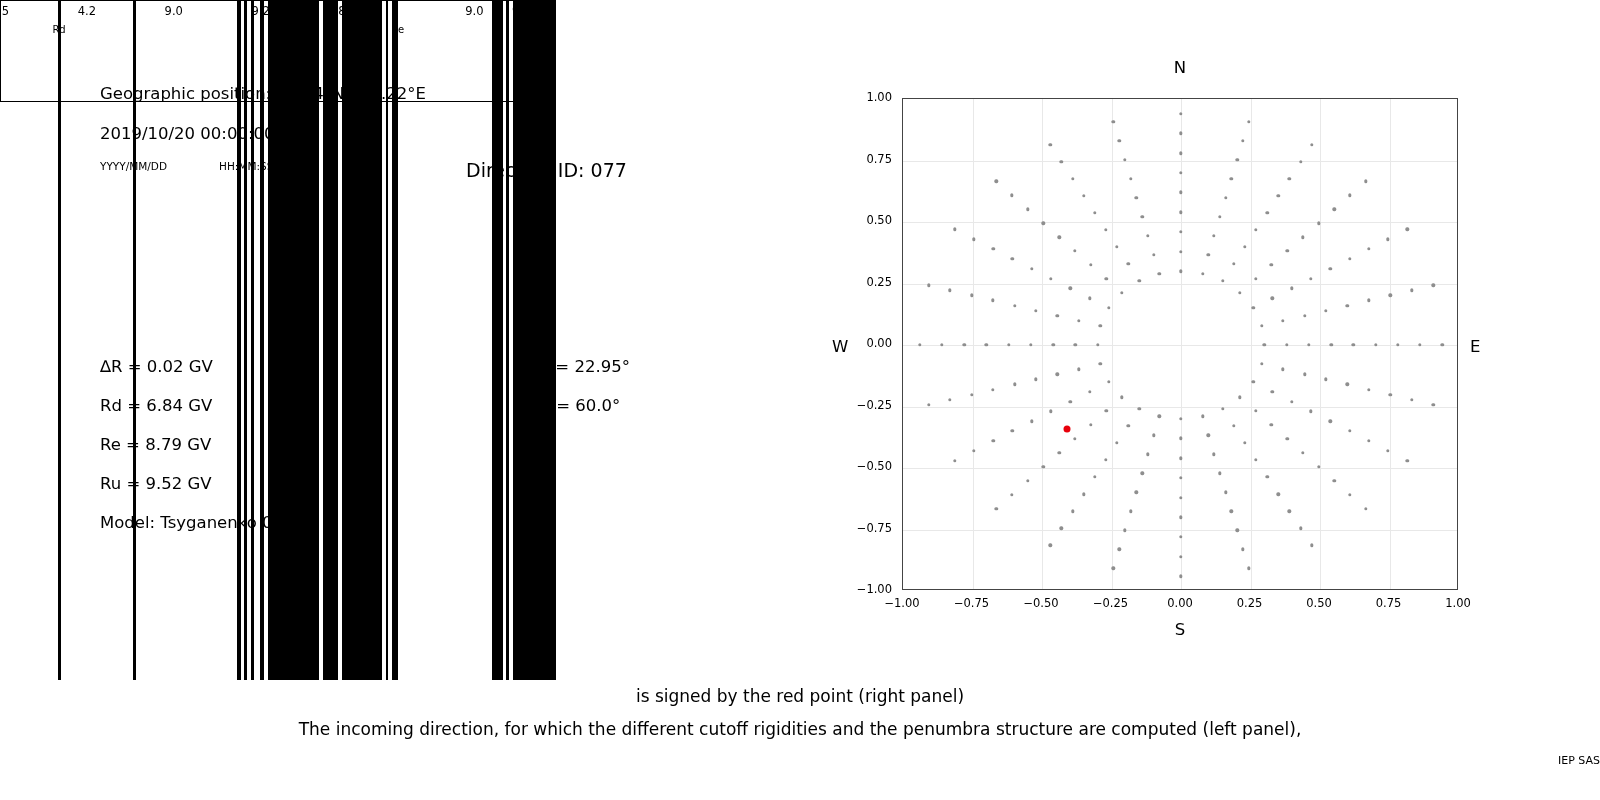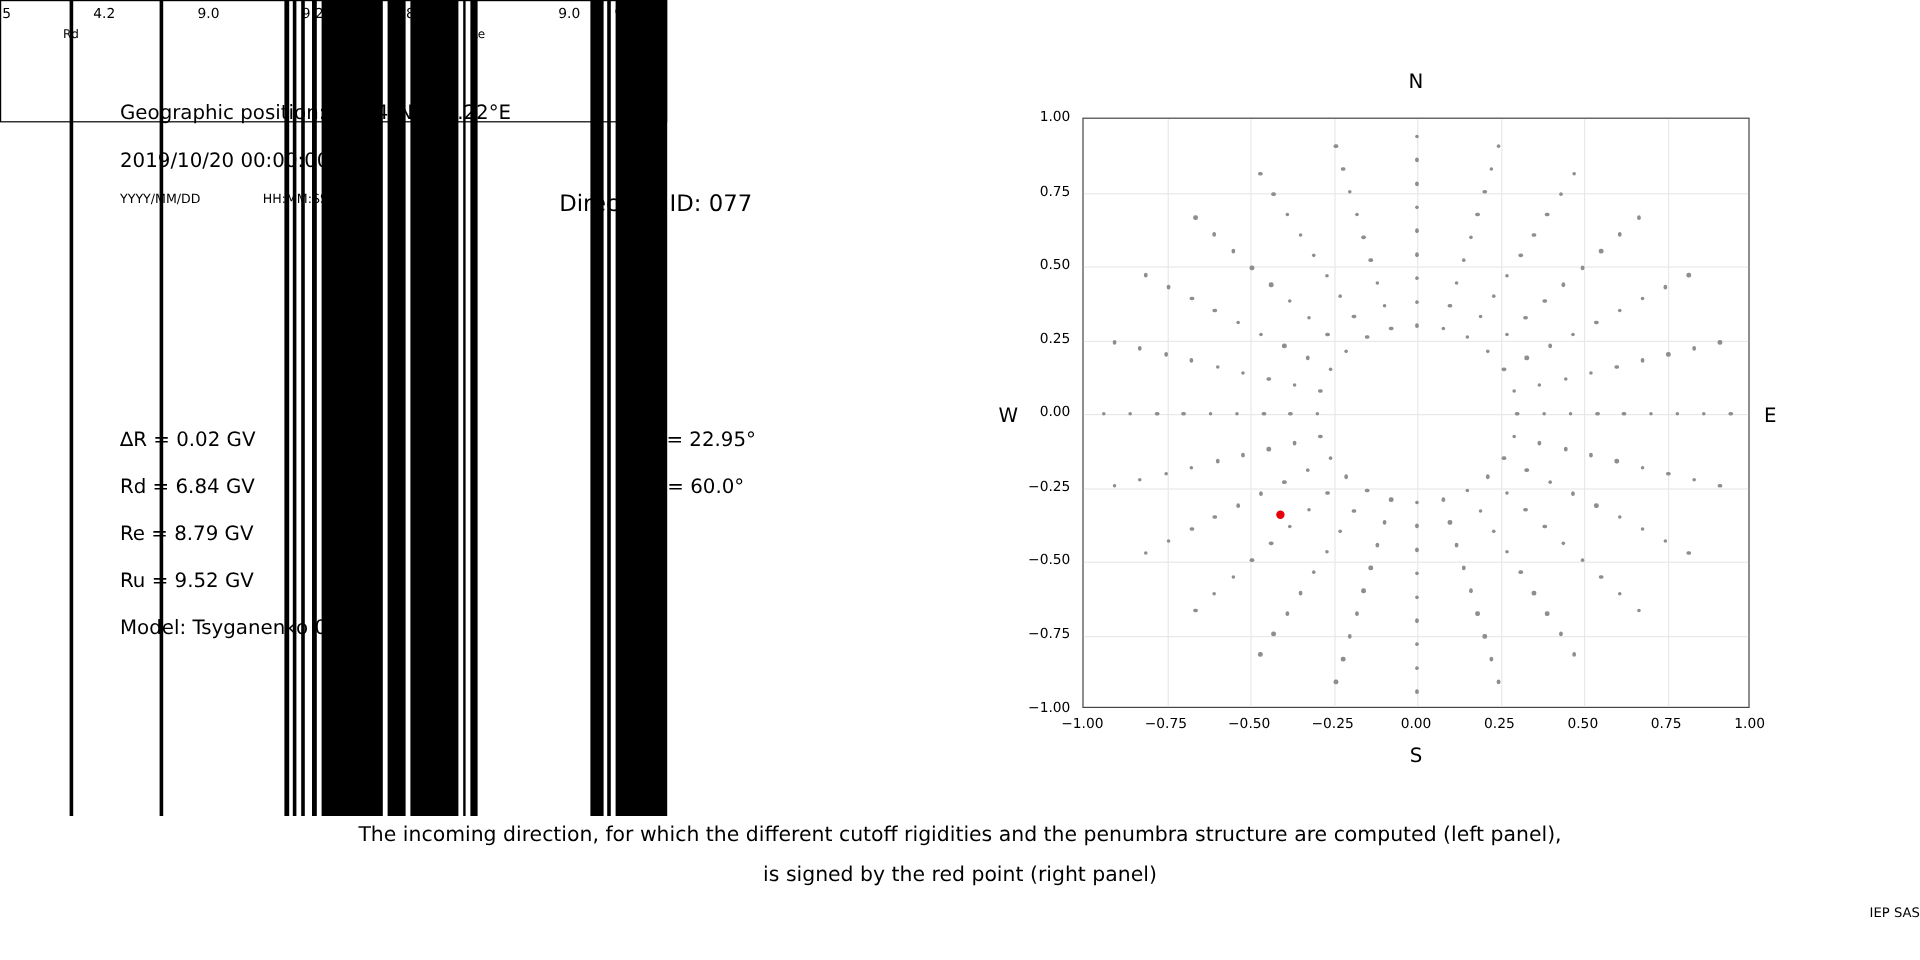--- a/index.html
+++ b/index.html
@@ -478,16 +478,16 @@
     </div>
     <div class="ytick" style="top: 109.5px;">
       <span>0.75</span>
     </div>
     <div class="ytick" style="top: 48px;">
       <span>1.00</span>
     </div>
   </div>
 
 <div id="caption" class="abs">
+  <div>is signed by the red point (right panel)</div>
   <div>The incoming direction, for which the different cutoff rigidities and the penumbra structure are computed (left panel),</div>
-  <div>is signed by the red point (right panel)</div>
 </div>
 <div id="credit" class="abs">IEP SAS</div>
 
 </body></html>

